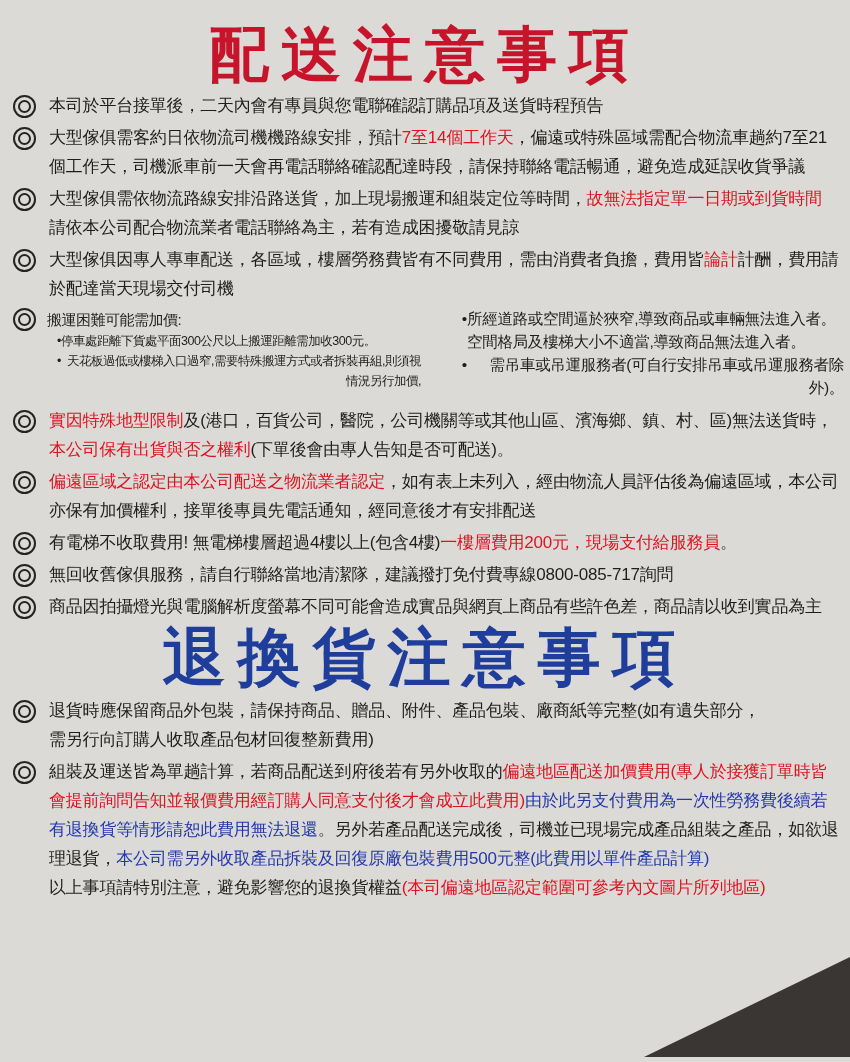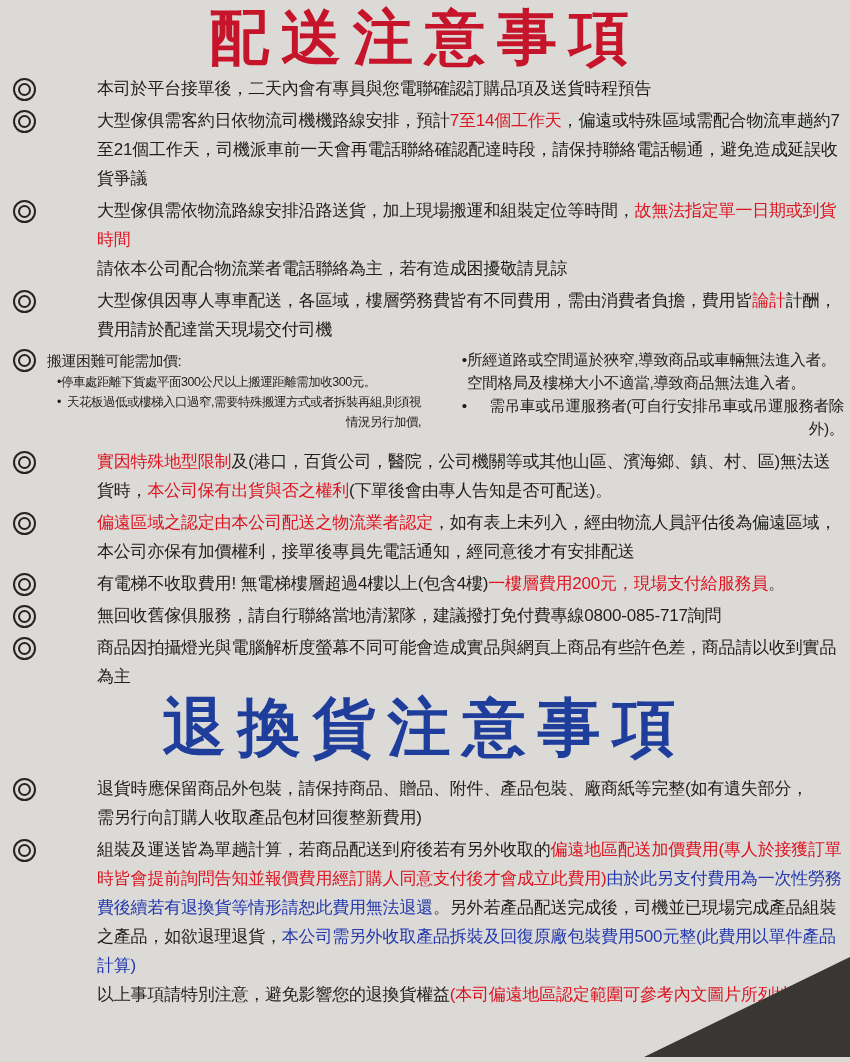--- a/index.html
+++ b/index.html
@@ -9,25 +9,25 @@
   html,body{margin:0;padding:0;}
   body{background:#888;}
   .page{
     position:relative; width:850px; height:1062px; margin:0 auto;
     background:var(--bg); color:var(--ink); overflow:hidden;
     font-family:"Liberation Sans","DejaVu Sans",sans-serif;
   }
   .big-title{
     text-align:center; font-weight:bold; line-height:1.04; white-space:nowrap;
   }
-  .title-delivery{ color:var(--title-red); font-size:60px; letter-spacing:12px; padding-top:7px; }
-  .title-returns{ color:var(--title-blue); font-size:63px; letter-spacing:12px; margin-top:4px; margin-bottom:8px; }
+  .title-delivery{ color:var(--title-red); font-size:60px; letter-spacing:12px; padding-top:24px; }
+  .title-returns{ color:var(--title-blue); font-size:63px; letter-spacing:12px; margin-top:4px; }
 
   .items{ padding:2px 8px 0 13px; }
-  .item{ display:flex; align-items:flex-start; margin-top:3px;gap:48px; }
+  .item{ display:flex; align-items:flex-start; margin-top:3px; }
   .icon-wrap{ flex:0 0 36px; padding-top:4px; }
   .dcircle{
     width:19px; height:19px; border:2px solid #262421; border-radius:50%;
     display:flex; align-items:center; justify-content:center;
   }
   .dcircle::after{ content:""; width:9px; height:9px; border:2px solid #262421; border-radius:50%; }
   .item-text{ flex:1; font-size:17px; line-height:29px; letter-spacing:-0.2px; }
   .red{ color:var(--red); }
   .blue{ color:var(--blue); }
 

